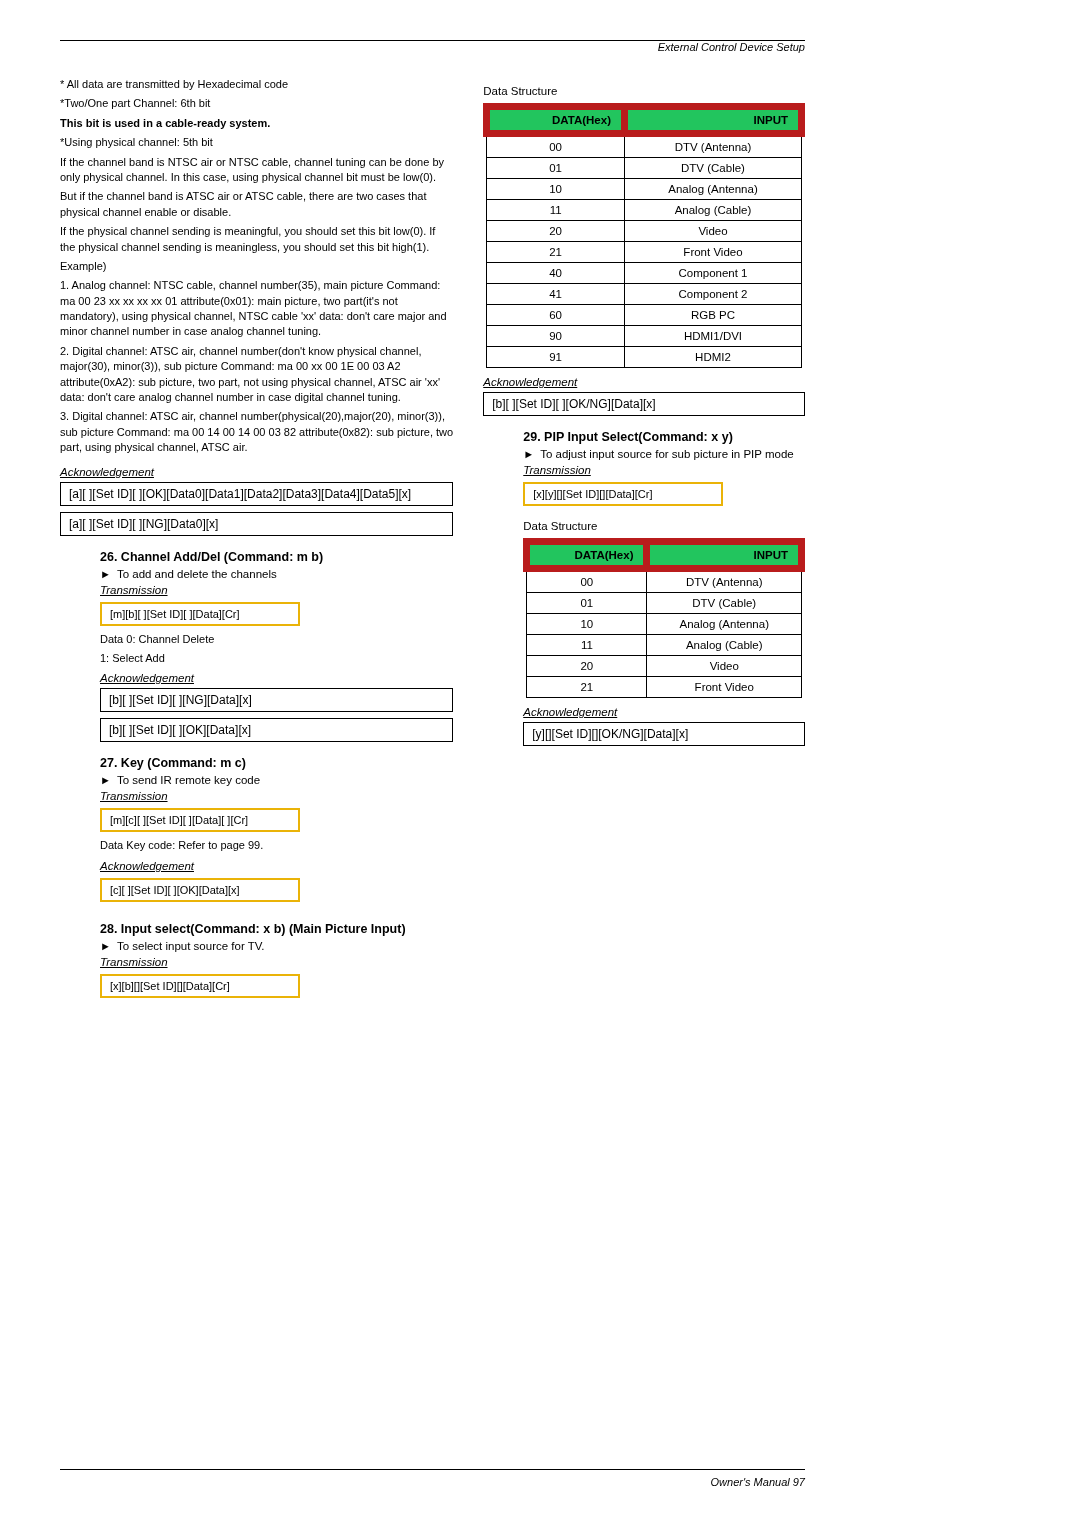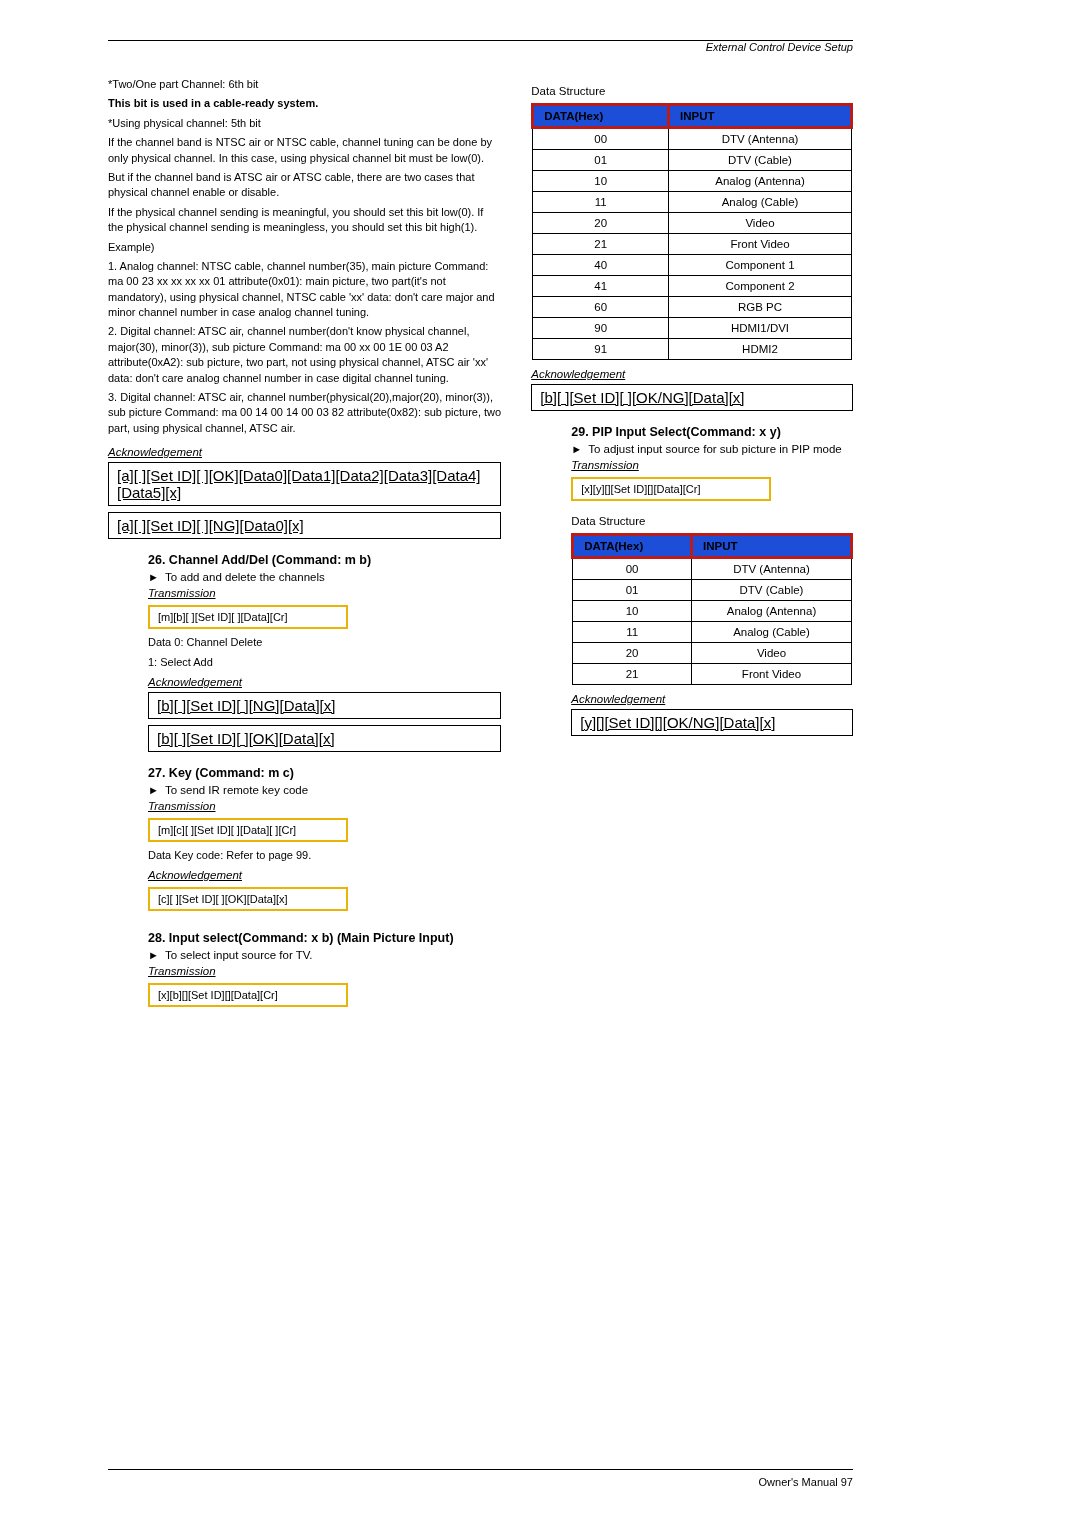--- a/index.html
+++ b/index.html
@@ -10,34 +10,34 @@
       background: #fff;
       width: 1080px;
       min-height: 1528px;
       padding: 0;
     }
     .page {
       width: 865px;
       min-height: 1528px;
       padding: 40px 60px 40px 60px;
       position: relative;
-      margin-left: 48px;
     }
     .header-line {
       border-top: 1px solid #000;
       text-align: right;
       font-size: 11px;
       font-style: italic;
       padding-bottom: 8px;
       margin-bottom: 16px;
     }
     .footer-line {
       border-top: 1px solid #000;
       text-align: right;
       font-size: 11px;
+      font-style: italic;
       padding-top: 6px;
       margin-top: 20px;
       position: absolute;
       bottom: 40px;
       left: 60px;
       right: 60px;
     }
     .two-col {
       display: flex;
       gap: 30px;
@@ -69,25 +69,24 @@
       font-family: Arial, sans-serif;
       font-size: 11px;
       margin: 4px 0 6px 0;
       display: inline-block;
       min-width: 200px;
     }
     .code-box-wide {
       border: 1px solid #000;
       padding: 4px 8px;
       font-family: Arial, sans-serif;
-      font-size: 15px;
+      font-size: 12px;
       margin: 4px 0 6px 0;
       display: block;
       width: 100%;
-      text-decoration: underline;
     }
     .transmission-label {
       font-style: italic;
       text-decoration: underline;
       font-size: 11.5px;
       margin-top: 4px;
       margin-bottom: 2px;
     }
     .ack-label {
       font-style: italic;
@@ -97,25 +96,25 @@
       margin-bottom: 2px;
     }
     table.data-table {
       border-collapse: collapse;
       width: 100%;
       margin-top: 6px;
       margin-bottom: 8px;
       font-size: 11.5px;
     }
     table.data-table th {
-      border: 3px solid #b91c1c;
+      border: 7px solid #b91c1c;
       padding: 4px 10px;
-      text-align: left;
+      text-align: right;
       font-weight: bold;
-      background: #1d4ed8;
+      background: #22c55e;
     }
     table.data-table td {
       border: 1px solid #000;
       padding: 4px 10px;
       text-align: center;
     }
     .data-structure-label {
       font-size: 11.5px;
       margin-bottom: 4px;
       margin-top: 8px;
@@ -135,20 +134,21 @@
 <div class="page">
 
   <div class="header-line">
     <span>External Control Device Setup</span>
   </div>
 
   <div class="two-col">
 
     <div class="col-left">
 
+      <p class="small-note">* All data are transmitted by Hexadecimal code</p>
       <p class="small-note">*Two/One part Channel: 6th bit</p>
       <p class="small-note bold">This bit is used in a cable-ready system.</p>
       <p class="small-note">*Using physical channel: 5th bit</p>
       <p class="small-note" style="margin-top:4px;">If the channel band is NTSC air or NTSC cable, channel tuning can be done by only physical channel. In this case, using physical channel bit must be low(0).</p>
       <p class="small-note" style="margin-top:4px;">But if the channel band is ATSC air or ATSC cable, there are two cases that physical channel enable or disable.</p>
       <p class="small-note" style="margin-top:4px;">If the physical channel sending is meaningful, you should set this bit low(0). If the physical channel sending is meaningless, you should set this bit high(1).</p>
       <p class="small-note" style="margin-top:4px;">Example)</p>
       <p class="small-note" style="margin-top:4px;">1. Analog channel: NTSC cable, channel number(35), main picture Command: ma 00 23 xx xx xx xx 01 attribute(0x01): main picture, two part(it's not mandatory), using physical channel, NTSC cable 'xx' data: don't care major and minor channel number in case analog channel tuning.</p>
       <p class="small-note" style="margin-top:4px;">2. Digital channel: ATSC air, channel number(don't know physical channel, major(30), minor(3)), sub picture Command: ma 00 xx 00 1E 00 03 A2 attribute(0xA2): sub picture, two part, not using physical channel, ATSC air 'xx' data: don't care analog channel number in case digital channel tuning.</p>
       <p class="small-note" style="margin-top:4px;">3. Digital channel: ATSC air, channel number(physical(20),major(20), minor(3)), sub picture Command: ma 00 14 00 14 00 03 82 attribute(0x82): sub picture, two part, using physical channel, ATSC air.</p>

